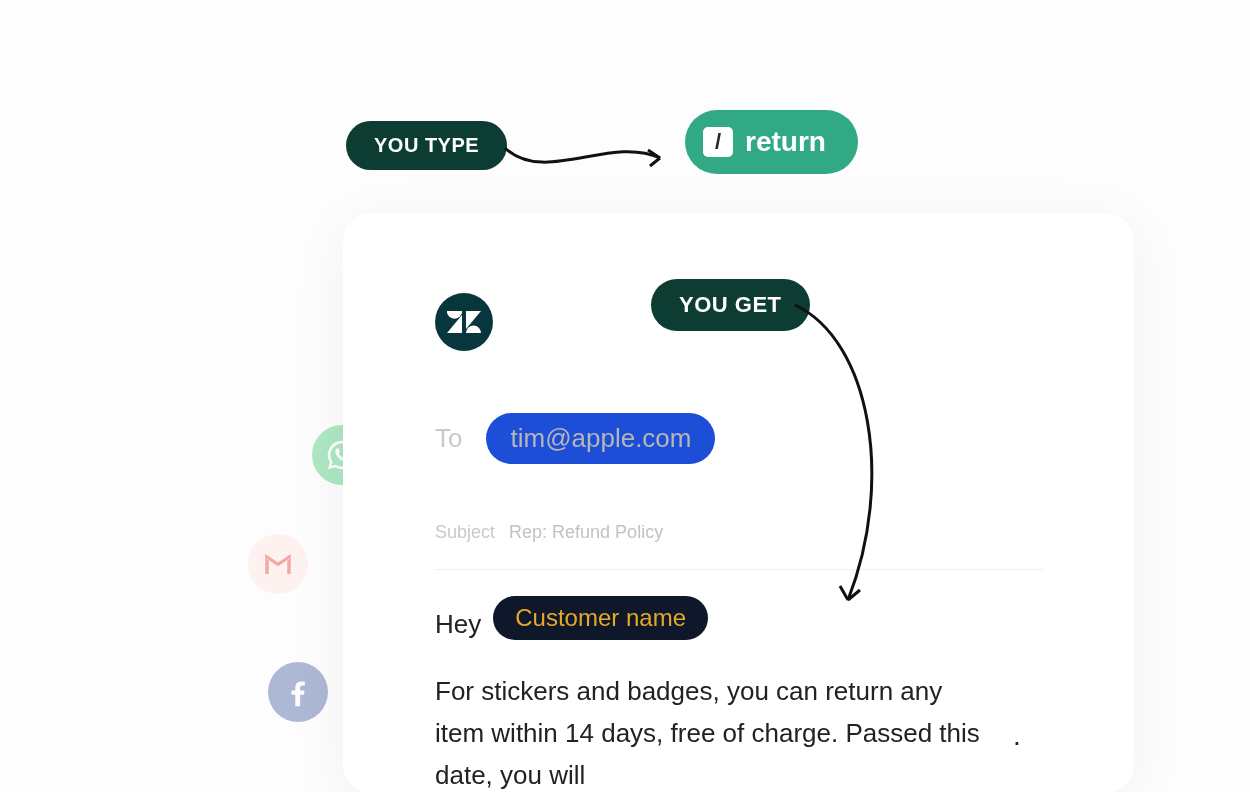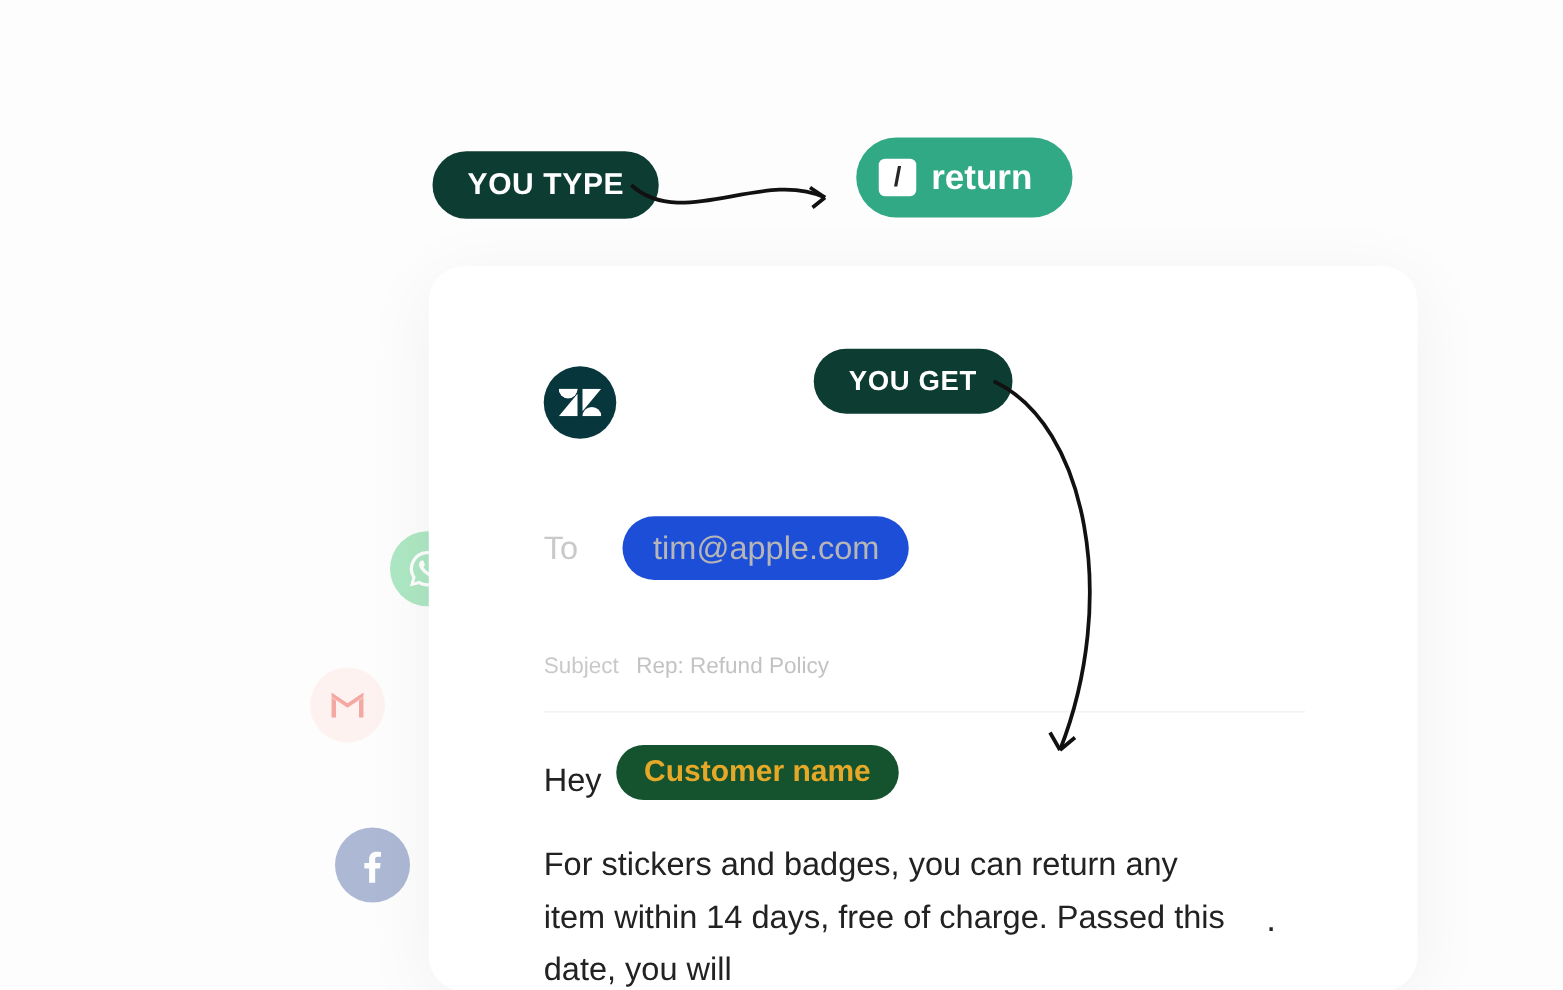--- a/index.html
+++ b/index.html
@@ -13,21 +13,21 @@
     position:relative;
   }
   .you-type{
     position:absolute;
     left:346px;
     top:121px;
     background:#0d3d32;
     color:#ffffff;
     font-weight:700;
     letter-spacing:0.5px;
-    font-size:24px;
+    font-size:20px;
     padding:13px 28px;
     border-radius:999px;
     text-transform:uppercase;
   }
   .command-pill{
     position:absolute;
     left:685px;
     top:110px;
     background:#32a985;
     color:#ffffff;
@@ -70,21 +70,21 @@
     background:#07363d;
     display:flex;
     align-items:center;
     justify-content:center;
   }
   .zendesk-badge svg{width:34px;height:22px;}
   .field-row{
     margin-top:62px;
     display:flex;
     align-items:center;
-    gap:36px;
+    gap:24px;
     font-size:26px;
   }
   .field-label{color:#c9c9c9;}
   .recipient-chip{
     background:#1d4ed8;
     color:#b6b6b6;
     padding:10px 24px;
     border-radius:999px;
     font-size:26px;
   }
@@ -104,23 +104,23 @@
   }
   .greeting{
     margin-top:26px;
     font-size:26px;
     color:#222;
     display:flex;
     align-items:flex-end;
     gap:12px;
   }
   .greeting-chip{
-    background:#14532d;
+    background:#0f172a;
     color:#e6a828;
-    font-weight:700;
+    font-weight:400;
     padding:8px 22px;
     border-radius:999px;
     font-size:24px;
   }
   .body-text{
     margin-top:30px;
     font-size:26px;
     color:#222;
     line-height:1.62;
     max-width:560px;

